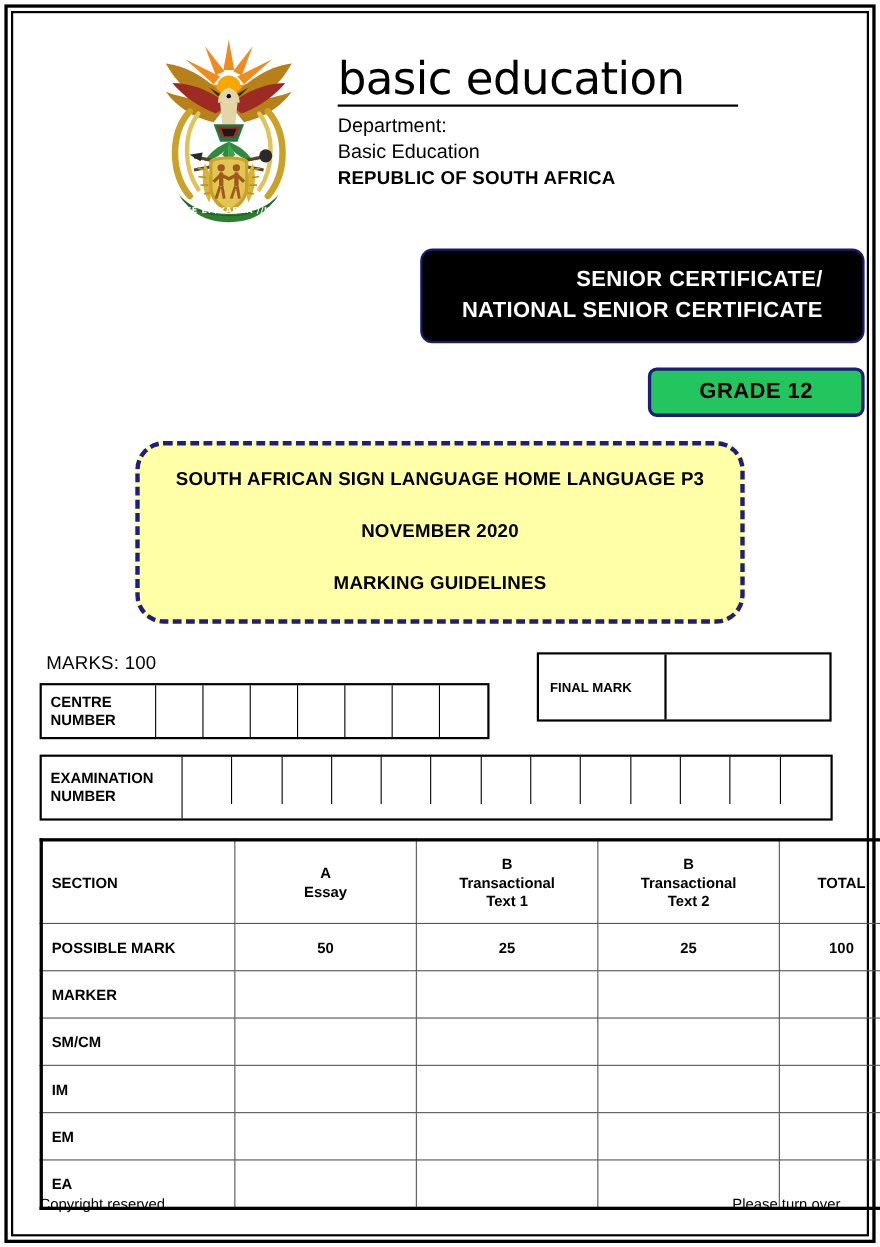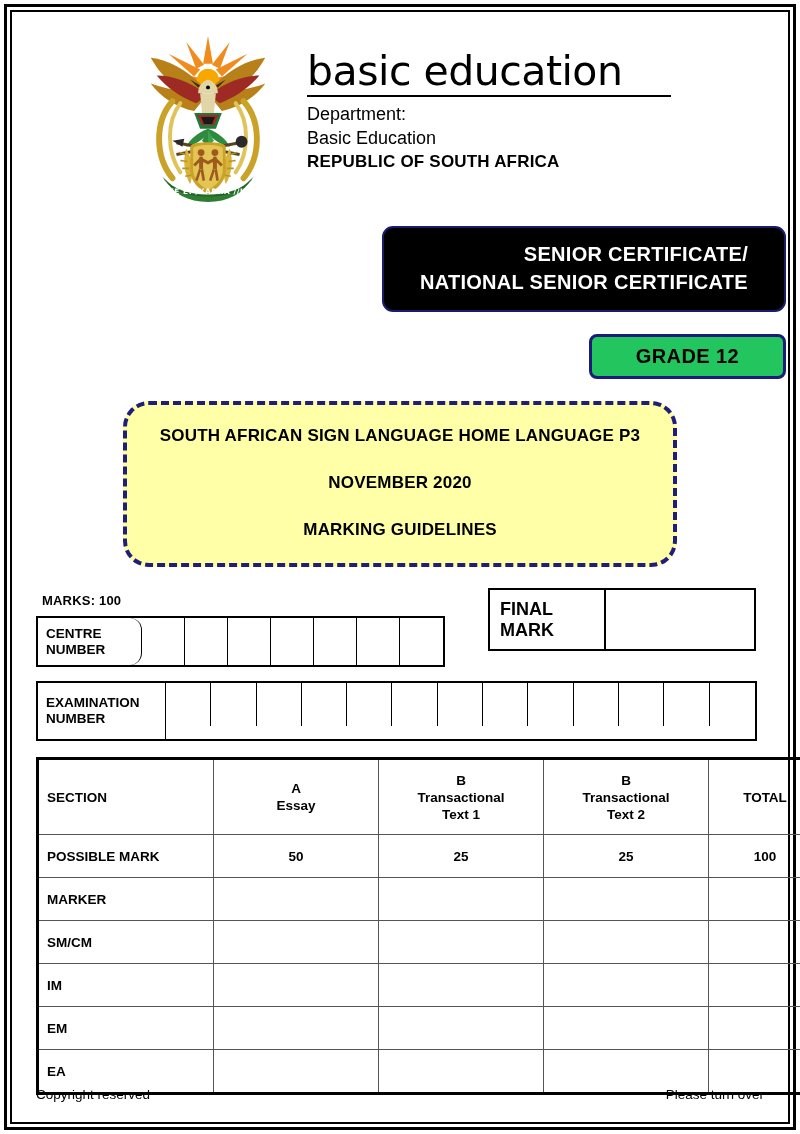--- a/index.html
+++ b/index.html
@@ -121,22 +121,22 @@
     font-size: 17px;
     font-weight: bold;
     letter-spacing: 0.2px;
     line-height: 22px;
   }
   .subject-box .ln + .ln { margin-top: 25px; }
 
   
   .marks-line {
     margin: 26px 0 0 28px;
-    font-size: 13px;
-    font-weight: bold;
+    font-size: 17px;
+    font-weight: normal;
     letter-spacing: 0.2px;
   }
 
   
   .num-row {
     position: relative;
     margin: 8px 0 0 22px;
     display: flex;
     align-items: flex-start;
   }
@@ -155,27 +155,27 @@
     display: flex;
     align-items: center;
     border-right: 1.5px solid #000;
   }
   .numgrid .cell {
     border-right: 1.5px solid #000;
     box-sizing: border-box;
   }
   .numgrid .cell:last-child { border-right: none; }
 
-  .centre-grid .lbl { width: 104px; height: 47px; border-radius: 12px; }
+  .centre-grid .lbl { width: 104px; height: 47px; }
   .centre-grid .cell { width: 43px; height: 47px; }
 
   .final-grid { border: 2.5px solid #000; display: flex; }
   .final-grid .lbl {
     width: 116px; height: 59px;
-    font-size: 18px; font-weight: bold;
+    font-size: 12px; font-weight: bold;
     display:flex; align-items:center;
     padding-left: 10px; box-sizing: border-box;
     border-right: 2.5px solid #000;
   }
   .final-grid .blank { width: 148px; height: 59px; }
   .final-wrap {
     position: absolute;
     left: 452px;
     top: -28px;
   }

